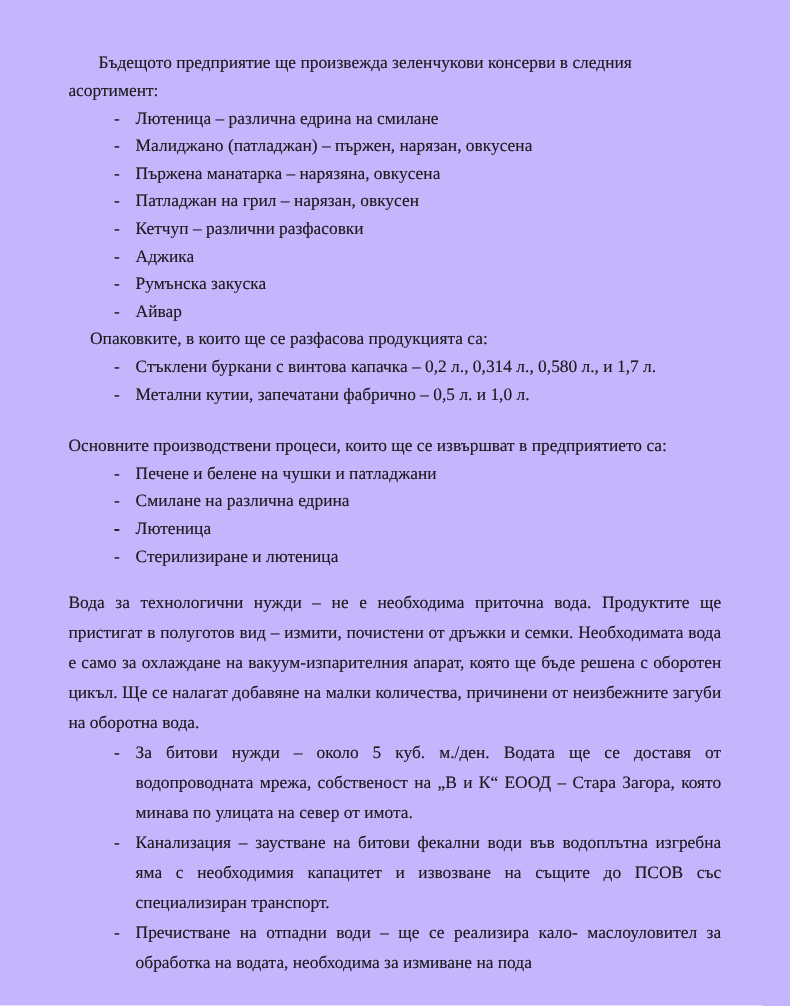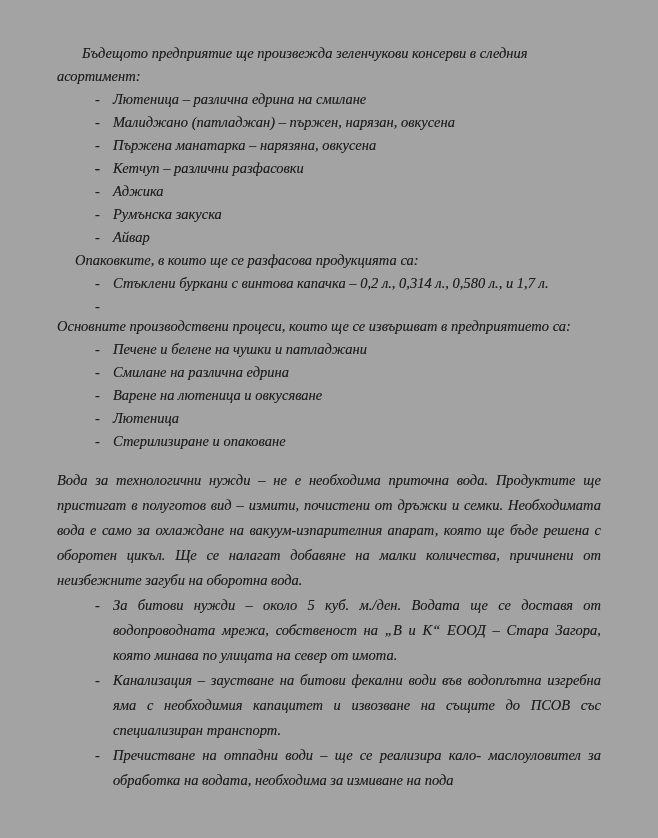--- a/index.html
+++ b/index.html
@@ -4,27 +4,26 @@
 <style>
   html, body {
     margin: 0;
     padding: 0;
     background: #ffffff;
   }
   .page {
     position: relative;
     width: 658px;
     height: 838px;
-    background: #a3a3a3;
+    background: #c4b5fd;
     overflow: hidden;
     font-family: "Liberation Serif", "DejaVu Serif", serif;
     font-size: 14.5px;
     color: #1c1c1c;
     text-shadow: 0 0 0.4px rgba(20,20,20,0.45);
-    font-style: italic;
   }
   .content {
     position: absolute;
     top: 42px;
     left: 57px;
     width: 544px;
   }
   .sec1, .sec2 { line-height: 23px; }
   .sec2 { margin-top: 20px; }
   .sec3 { line-height: 25px; margin-top: 15px; }
@@ -60,20 +59,21 @@
       <div class="bullet">
         <span class="dash">-</span>
         <span>Малиджано (патладжан) – пържен, нарязан, овкусена</span>
       </div>
       <div class="bullet">
         <span class="dash">-</span>
         <span>Пържена манатарка – нарязяна, овкусена</span>
       </div>
       <div class="bullet">
         <span class="dash">-</span>
+        <span>Патладжан на грил – нарязан, овкусен</span>
       </div>
       <div class="bullet">
         <span class="dash">-</span>
         <span>Кетчуп – различни разфасовки</span>
       </div>
       <div class="bullet">
         <span class="dash">-</span>
         <span>Аджика</span>
       </div>
       <div class="bullet">
@@ -86,45 +86,45 @@
       </div>
 
       <p class="para indent-body">Опаковките, в които ще се разфасова продукцията са:</p>
 
       <div class="bullet">
         <span class="dash">-</span>
         <span>Стъклени буркани с винтова капачка – 0,2 л., 0,314 л., 0,580 л., и 1,7 л.</span>
       </div>
       <div class="bullet">
         <span class="dash">-</span>
+        <span>Метални кутии, запечатани фабрично – 0,5 л. и 1,0 л.</span>
       </div>
     </div>
 
     <div class="sec2">
       <p class="para">Основните производствени процеси, които ще се извършват в предприятието са:</p>
 
       <div class="bullet">
         <span class="dash">-</span>
         <span>Печене и белене на чушки и патладжани</span>
       </div>
       <div class="bullet">
         <span class="dash">-</span>
         <span>Смилане на различна едрина</span>
       </div>
       <div class="bullet">
         <span class="dash">-</span>
-        <span>Варене на лютеница и овкусяване</span>
       </div>
       <div class="bullet">
         <span class="dash">-</span>
         <span>Лютеница</span>
       </div>
       <div class="bullet">
         <span class="dash">-</span>
-        <span>Стерилизиране и опаковане</span>
+        <span>Стерилизиране и лютеница</span>
       </div>
     </div>
 
     <div class="sec3">
       <p class="para justify">Вода за технологични нужди – не е необходима приточна вода. Продуктите ще пристигат в полуготов вид – измити, почистени от дръжки и семки. Необходимата вода е само за охлаждане на вакуум-изпарителния апарат, която ще бъде решена с оборотен цикъл. Ще се налагат добавяне на малки количества, причинени от неизбежните загуби на оборотна вода.</p>
 
       <div class="bullet justify">
         <span class="dash">-</span>
         <span>За битови нужди – около 5 куб. м./ден. Водата ще се доставя от водопроводната мрежа, собственост на „В и К“ ЕООД – Стара Загора, която минава по улицата на север от имота.</span>
       </div>

